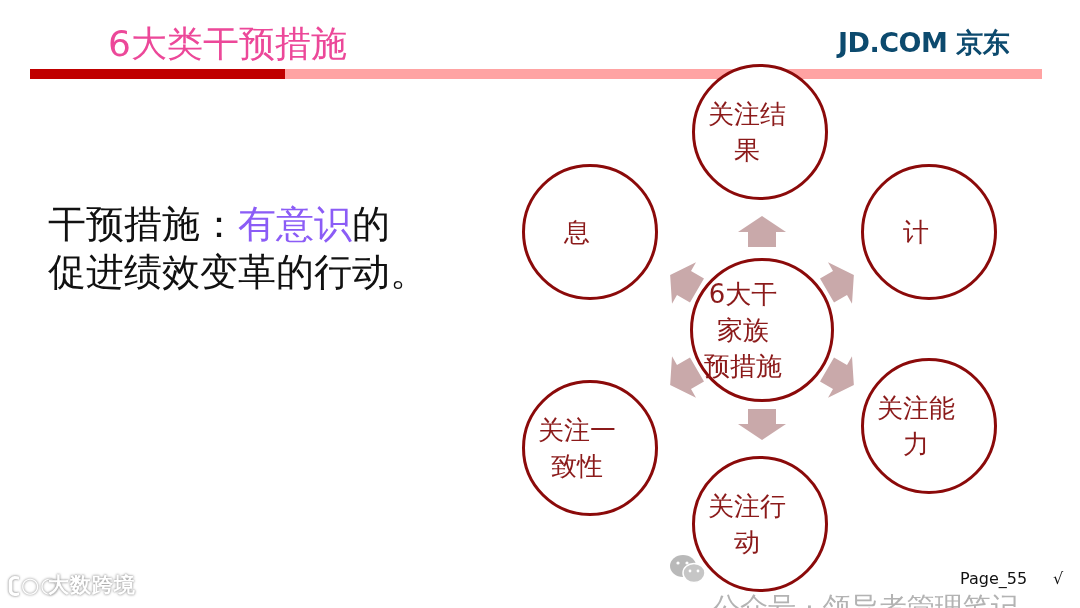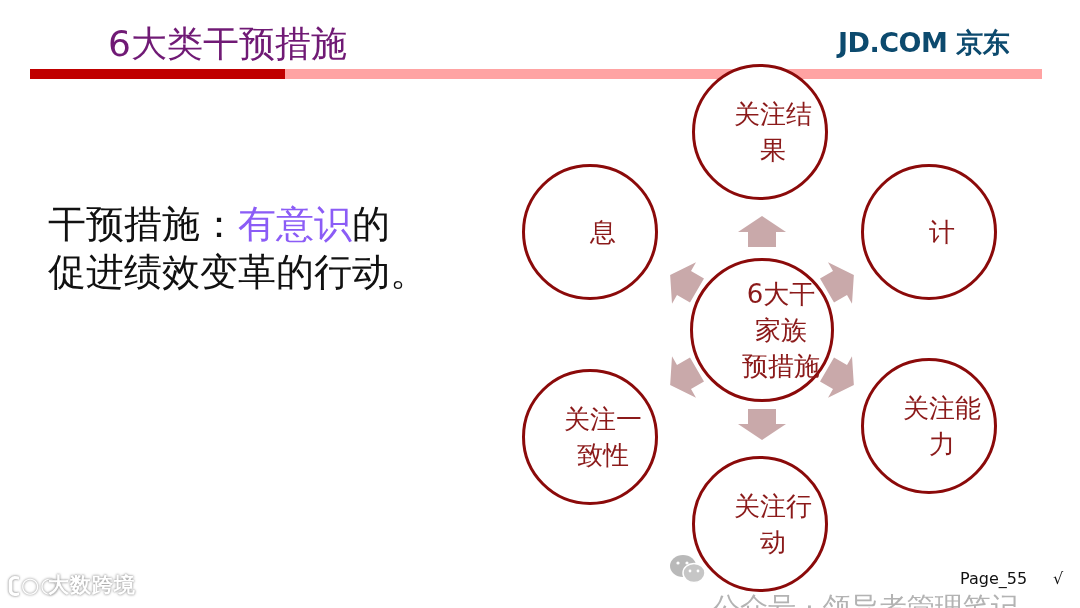--- a/index.html
+++ b/index.html
@@ -1,24 +1,24 @@
 <!DOCTYPE html>
 <html><head>
 <meta charset="utf-8">
 <style>
   html, body { margin:0; padding:0; }
   body { width:1080px; height:608px; position:relative; overflow:hidden; background:#ffffff; font-family:"DejaVu Sans", "Liberation Sans", sans-serif; }
-  .title { position:absolute; left:108px; top:22px; font-size:36px; color:#701a75; letter-spacing:0px; line-height:44px; }
+  .title { position:absolute; left:108px; top:22px; font-size:36px; color:#ec4899; letter-spacing:0px; line-height:44px; }
   .logo { position:absolute; left:838px; top:26px; font-size:27px; font-weight:bold; color:#0c4a6e; line-height:34px; letter-spacing:-0.5px; }
   .bar-dark { position:absolute; left:30px; top:69px; width:255px; height:10px; background:#c00000; }
   .bar-light { position:absolute; left:285px; top:69px; width:757px; height:10px; background:#ffa3a3; }
   .body-text { position:absolute; left:48px; top:200px; font-size:38px; line-height:48px; color:#111; }
   .body-text .hl { color:#8b5cf6; }
   .diagram { position:absolute; left:0; top:0; width:1080px; height:608px; }
-  .node { position:absolute; width:136px; height:136px; border:3px solid #8b0a0a; border-radius:50%; background:#fff; display:flex; align-items:center; justify-content:flex-end; text-align:center; color:#8b1a1a; font-size:26px; line-height:36px; box-sizing:border-box; }
+  .node { position:absolute; width:136px; height:136px; border:3px solid #8b0a0a; border-radius:50%; background:#fff; display:flex; align-items:center; justify-content:flex-start; text-align:center; color:#8b1a1a; font-size:26px; line-height:36px; box-sizing:border-box; }
   .node span { display:block; width:104px; }
   .node.center span { width:100px; }
   .wm-icon { position:absolute; left:668px; top:553px; width:40px; height:32px; }
   .wm-text { position:absolute; left:712px; top:546px; font-size:28px; color:#b3b3b3; line-height:38px; white-space:nowrap;margin-top:43px; }
   .page { position:absolute; left:960px; top:568px; font-size:16px; color:#111; line-height:22px; }
   .check { position:absolute; left:1053px; top:568px; font-size:16px; color:#111; line-height:22px; }
   .corner-wm { position:absolute; left:8px; top:570px; font-size:21px; color:#fff; line-height:30px; white-space:nowrap; text-shadow:0 0 2px #999, 0 0 3px #aaa; font-weight:bold; letter-spacing:1px; }
 </style>
 </head>
 <body>
@@ -66,21 +66,21 @@
       <span style="display:block;width:auto">关注能</span>
       <span style="display:block;width:auto">力</span>
     </span>
 </div>
 <div class="node" style="left:692px; top:456px;">
   <span>
       <span style="display:block;width:auto">关注行</span>
       <span style="display:block;width:auto">动</span>
     </span>
 </div>
-<div class="node" style="left:522px; top:369px;">
+<div class="node" style="left:522px; top:380px;">
   <span>
       <span style="display:block;width:auto">关注一</span>
       <span style="display:block;width:auto">致性</span>
     </span>
 </div>
 <div class="node" style="left:522px; top:164px;">
   <span>
       <span style="display:block;width:auto">息</span>
     </span>
 </div>

